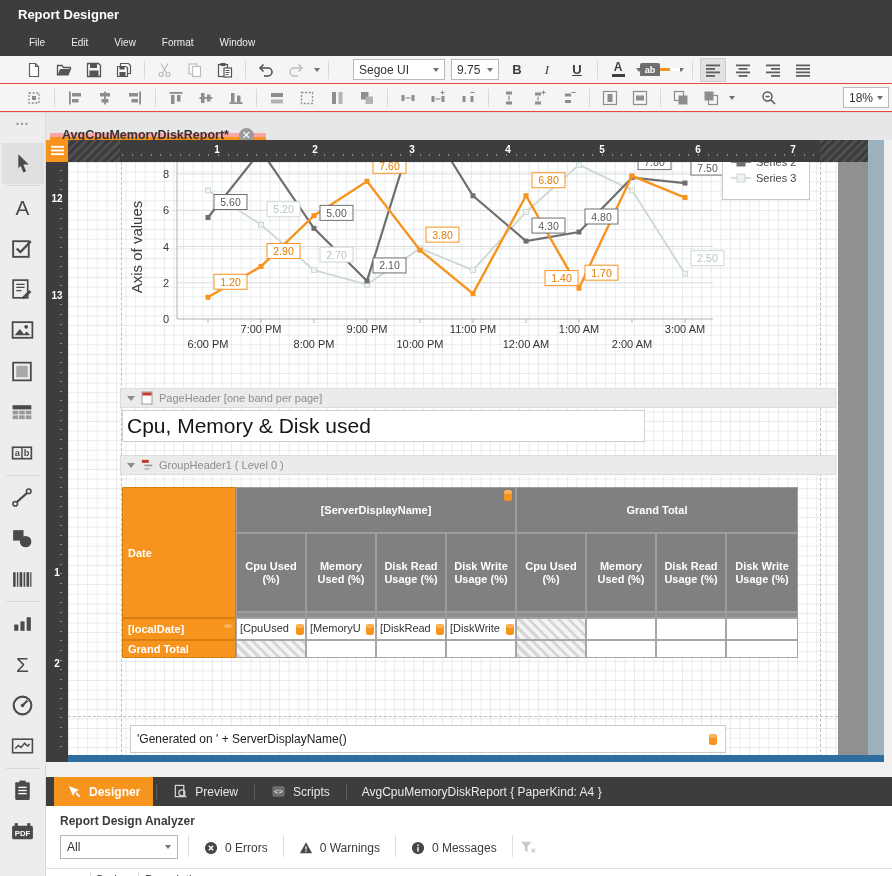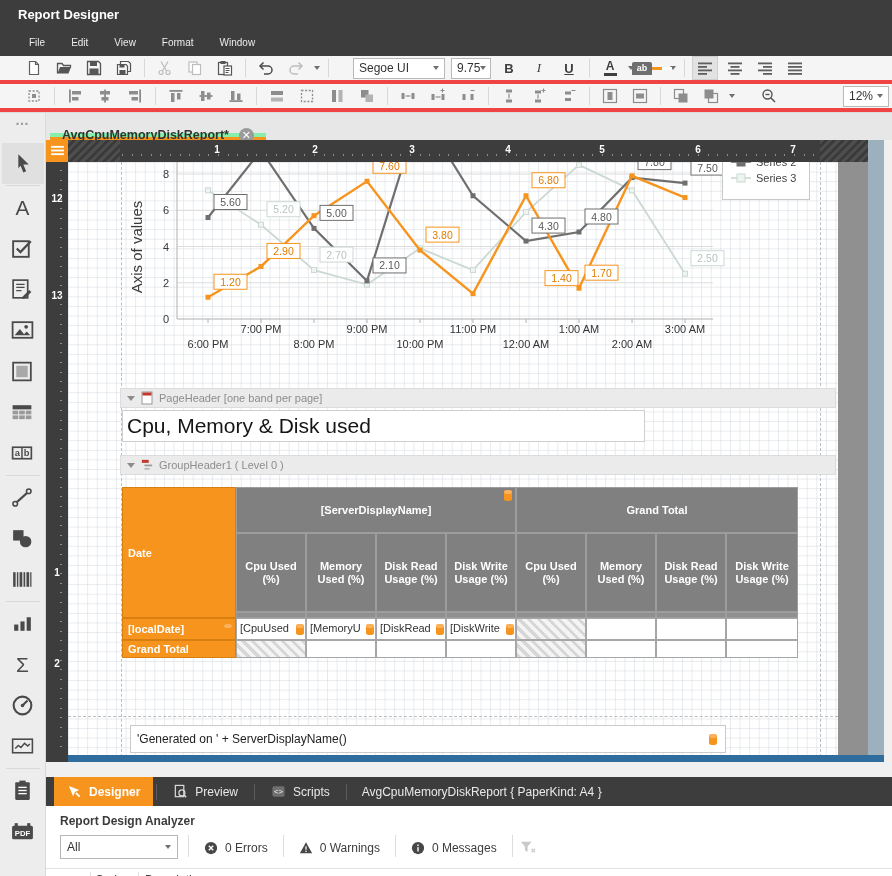--- a/index.html
+++ b/index.html
@@ -12,21 +12,21 @@
               display:flex; align-items:center; padding-left:18px; }
   .menubar { height:28px; background:#3d3d3d; display:flex; align-items:center;
              color:#ececec; font-size:10px; }
   .menubar .mi { padding:5px 13px; }
   .grip { width:4px; height:14px; margin:0 6px;
           background-image:radial-gradient(circle 1px, #9a9a9a 60%, transparent 65%);
           background-size:4px 4px; flex:none; }
   .grip.dark { background-image:radial-gradient(circle 1px, #6a6a6a 60%, transparent 65%); }
 
   .toolbar { height:28px; background:#f5f5f5; display:flex; align-items:center;
-             padding-left:3px; border-bottom:4px solid #ef4444; }
+             padding-left:3px; border-bottom:1px solid #ef4444; }
   .tbtn { width:26px; height:24px; display:flex; align-items:center; justify-content:center;
           margin:0 2px; flex:none; position:relative; border:1px solid transparent; }
   .tbtn.active { background:#e2e2e2; border-color:#cfcfcf; }
   .tbtn .icon svg { display:block; width:16px; height:16px; }
   .tsep { width:1px; height:18px; background:#d8d8d8; margin:0 5px; flex:none; }
   .combo { height:21px; background:#fff; border:1px solid #b9b9b9; display:flex;
            align-items:center; font-size:12px; color:#333; padding:0 5px; margin:0 3px; flex:none; }
   .combo .caret { margin-left:auto; }
   .caret { width:0; height:0; border-left:3.5px solid transparent; border-right:3.5px solid transparent;
            border-top:4px solid #707070; display:inline-block; flex:none; margin-left:4px; }
@@ -40,21 +40,21 @@
         display:flex; align-items:center; justify-content:center; border-radius:2px 2px 0 0; }
   .hlwrap { display:flex; flex-direction:row; align-items:center; }
   .hlbar { width:20px; height:3px; background:linear-gradient(90deg,#f7941e 0 50%,#fff 50%); }
   .spacer { flex:1; }
 
   
   .tabbar { height:28px; background:#e7e7e7; display:flex; border-top:1px solid #dcdcdc; }
   .tabbar-left { width:46px; background:#ededed; border-right:1px solid #dcdcdc; color:#9a9a9a;
                  display:flex; align-items:flex-start; justify-content:center; font-size:14px;
                  font-weight:bold; letter-spacing:1px; line-height:14px; flex:none; }
-  .doc-tab { margin-left:4px; background:#86efac; border-bottom:3px solid #f7941e;
+  .doc-tab { margin-left:4px; background:#fca5a5; border-bottom:3px solid #f7941e;
              display:flex; align-items:center; padding:0 12px; font-weight:bold;
              font-size:12.5px; color:#333;margin-top:20px; }
   .tab-close { width:15px; height:15px; border-radius:50%; background:#9b9b9b; color:#fff;
                font-size:11px; line-height:14px; text-align:center; margin-left:10px; font-weight:normal; }
 
   
   .mainrow { display:flex; height:736px; }
   .toolbox { width:46px; background:#ededed; border-right:1px solid #d8d8d8; flex:none;
              display:flex; flex-direction:column; align-items:center; padding-top:3px; overflow:hidden; }
   .tool { width:42px; height:41px; display:flex; align-items:center; justify-content:center; flex:none; }
@@ -250,21 +250,21 @@
           </svg>
         </span>
       </div>
       <span class="caret" style="margin: 0px 3px;"></span>
       <span class="tsep"></span>
       <span class="grip"></span>
       <div class="combo" style="width: 92px;">
         <span>Segoe UI</span>
         <span class="caret"></span>
       </div>
-      <div class="combo" style="width: 40px;">
+      <div class="combo" style="width: 48px;">
         <span>9.75</span>
         <span class="caret"></span>
       </div>
       <div class="tbtn">
         <span class="txtbtn b">B</span>
       </div>
       <div class="tbtn">
         <span class="txtbtn i">I</span>
       </div>
       <div class="tbtn">
@@ -543,21 +543,21 @@
         <span class="icon">
           <svg viewBox="0 0 16 16" width="16" height="16">
             <circle cx="6.5" cy="6.5" r="4.5" fill="none" stroke="#555" stroke-width="1.4"></circle>
             <path d="M10 10l4 4" stroke="#555" stroke-width="1.6"></path>
             <path d="M4.5 6.5h4" stroke="#555" stroke-width="1.4"></path>
           </svg>
         </span>
       </div>
       <span class="spacer"></span>
       <div class="combo" style="width: 46px;">
-        <span>12%</span>
+        <span>18%</span>
         <span class="caret"></span>
       </div>
     </div>
 
   <div class="tabbar">
     <div class="tabbar-left">
       <span>…</span>
     </div>
     <div class="doc-tab">
       <span>AvgCpuMemoryDiskReport*</span>

